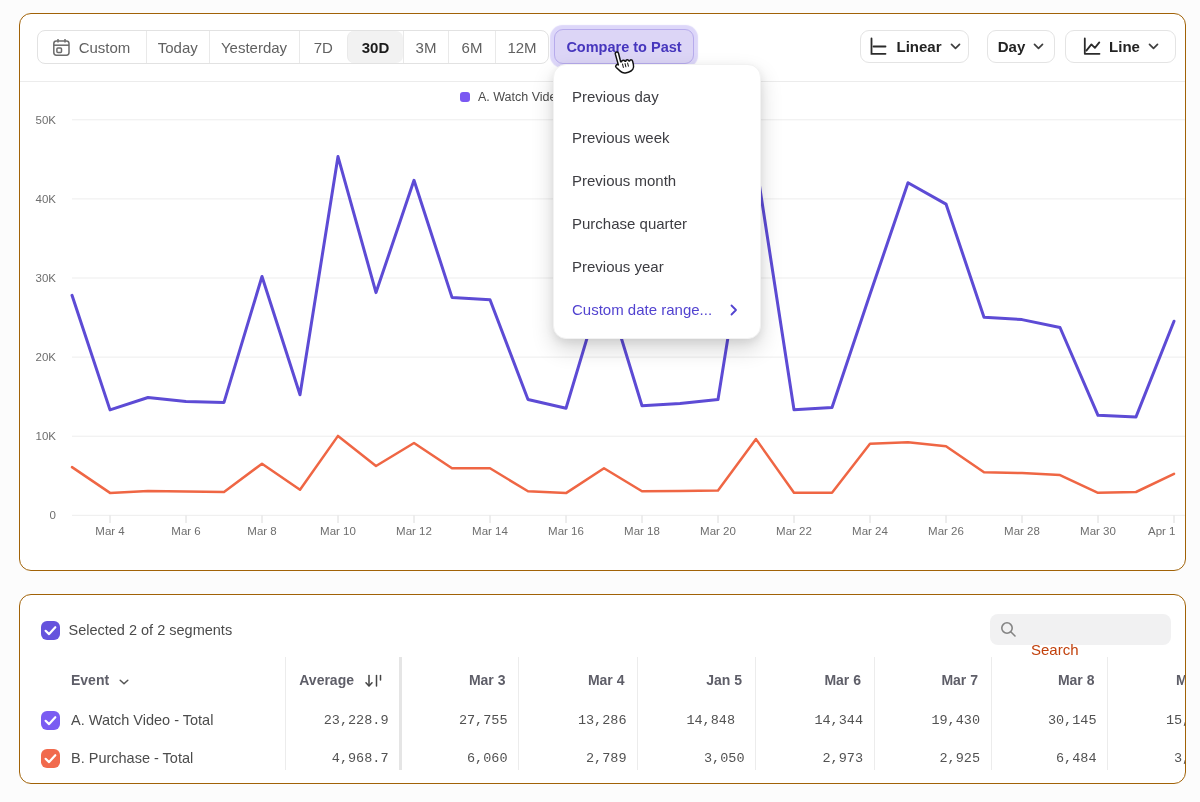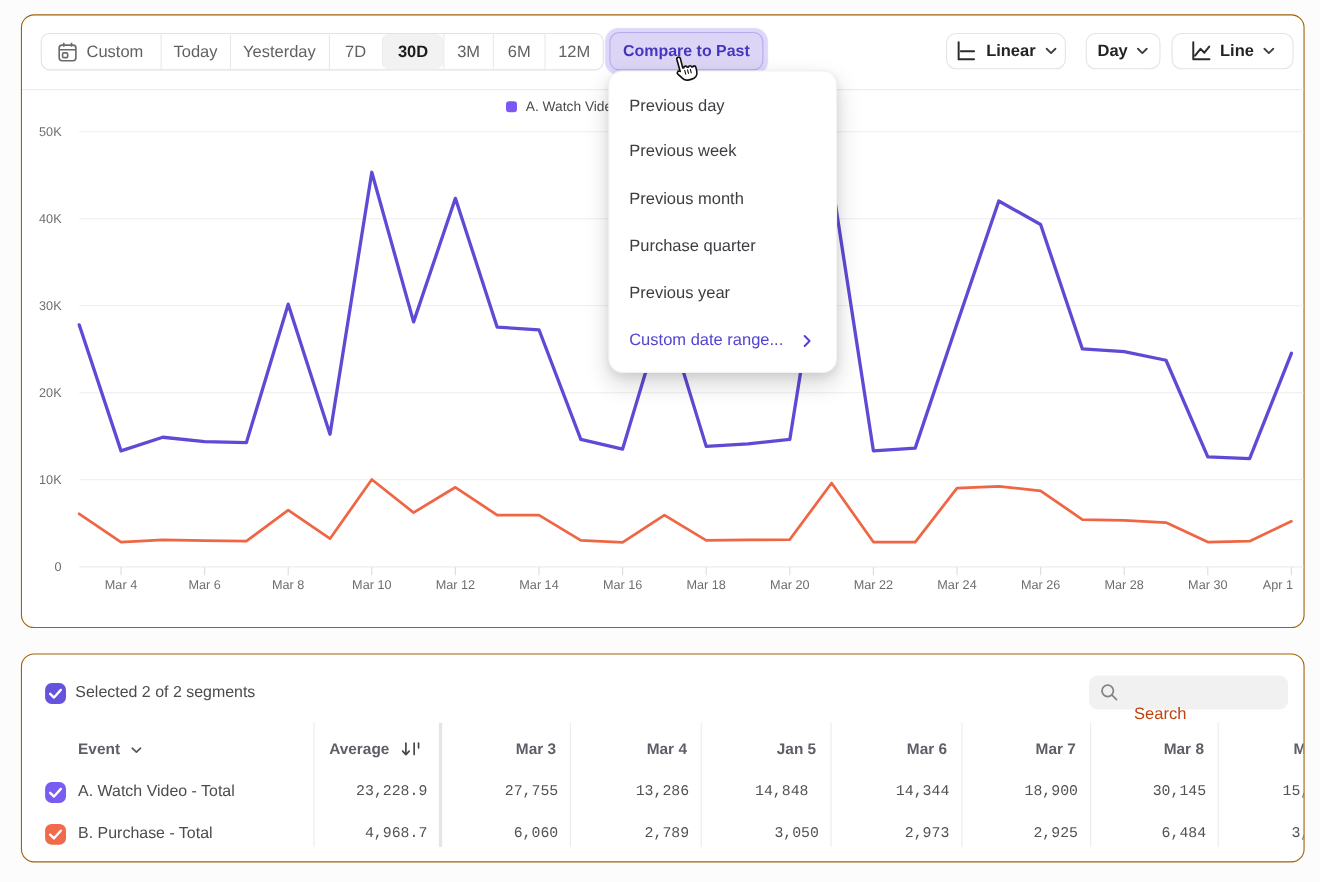--- a/index.html
+++ b/index.html
@@ -226,21 +226,21 @@
       <svg width="19" height="19" viewBox="0 0 19 19" fill="none" stroke="#fff" stroke-width="2.2" stroke-linecap="round" stroke-linejoin="round">
           <polyline points="4.6,9.8 8.1,13.1 14.3,6.2"></polyline>
         </svg>
     </div>
     <div class="rowtxt" style="top:117px;">A. Watch Video - Total</div>
     <div class="val" style="left:268.5px; top:117px; width:100px;">23,228.9</div>
     <div class="val" style="left:387.5px; top:117px; width:100px;">27,755</div>
     <div class="val" style="left:506.5px; top:117px; width:100px;">13,286</div>
     <div class="val" style="left:615px; top:117px; width:100px;">14,848</div>
     <div class="val" style="left:743px; top:117px; width:100px;">14,344</div>
-    <div class="val" style="left:860px; top:117px; width:100px;">18,900</div>
+    <div class="val" style="left:860px; top:117px; width:100px;">19,430</div>
     <div class="val" style="left:976.5px; top:117px; width:100px;">30,145</div>
     <div class="val" style="left:1094.5px; top:117px; width:100px;">15,231</div>
 
     <div class="cb" style="left:21.3px; top:153.5px; background:#f16a4d;">
       <svg width="19" height="19" viewBox="0 0 19 19" fill="none" stroke="#fff" stroke-width="2.2" stroke-linecap="round" stroke-linejoin="round">
           <polyline points="4.6,9.8 8.1,13.1 14.3,6.2"></polyline>
         </svg>
     </div>
     <div class="rowtxt" style="top:154.5px;">B. Purchase - Total</div>
     <div class="val" style="left:268.5px; top:154.5px; width:100px;">4,968.7</div>

